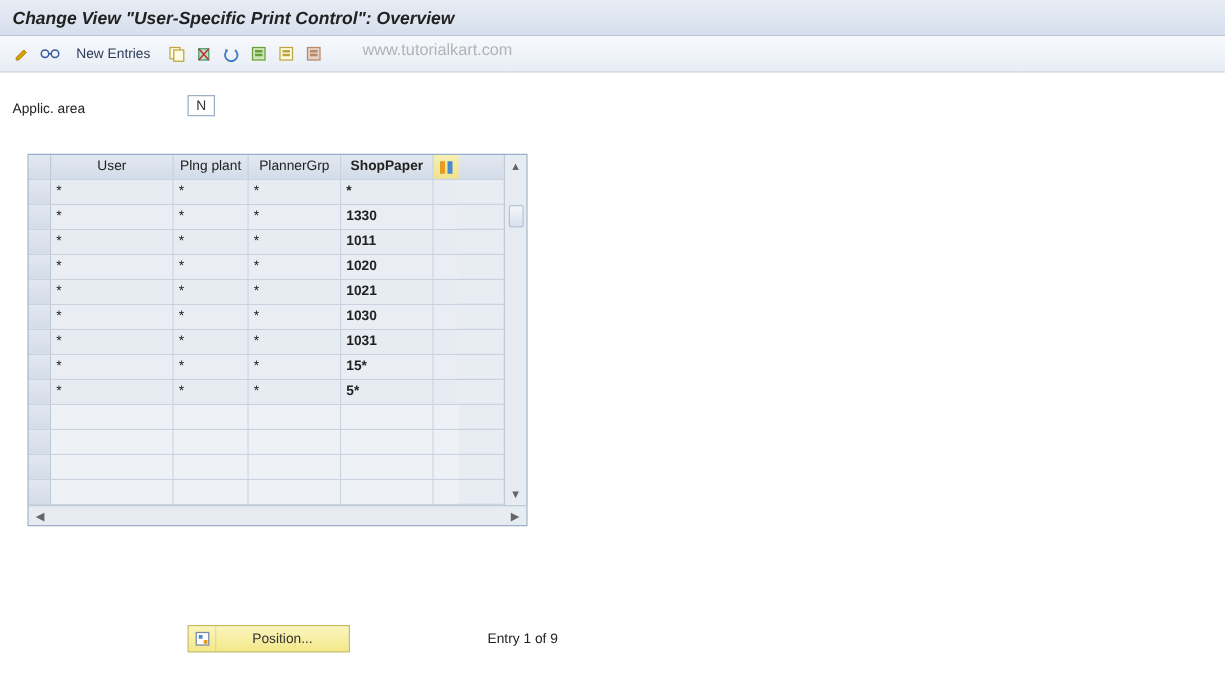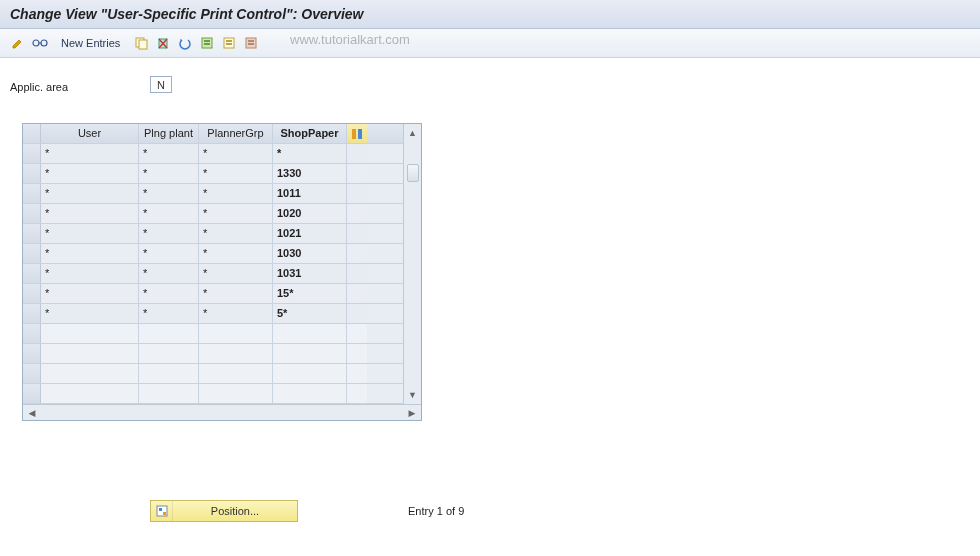--- a/index.html
+++ b/index.html
@@ -142,21 +142,21 @@
     }
 
     .footer-row {
       position: absolute;
       left: 0; right: 0;
       top: 500px;
       display: flex; align-items: center;
       padding-left: 150px;
     }
     .position-btn {
-      width: 148px; height: 22px;
+      width: 130px; height: 22px;
       background: linear-gradient(#fbf5be,#f4e88a);
       border: 1px solid #c9bb5f;
       display:flex; align-items:center;
       cursor:pointer;
       font-size: 11px;
       color: #333;
     }
     .position-btn .picon {
       width: 22px;height:100%;display:flex;align-items:center;justify-content:center;
       border-right:1px solid rgba(0,0,0,0.08);

